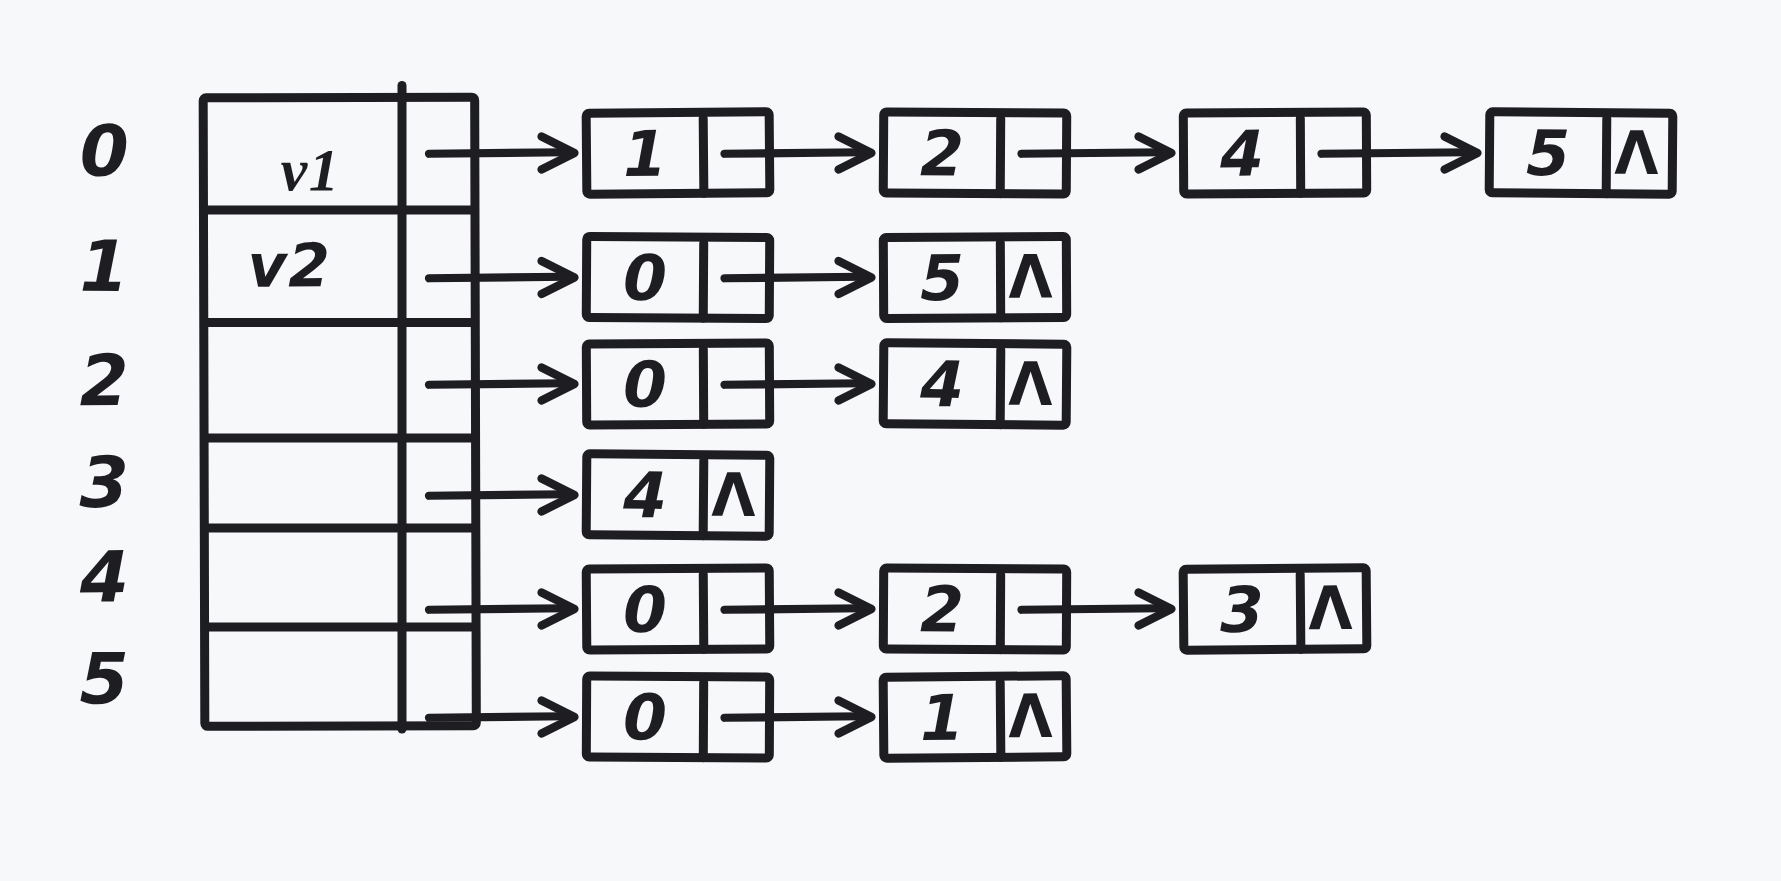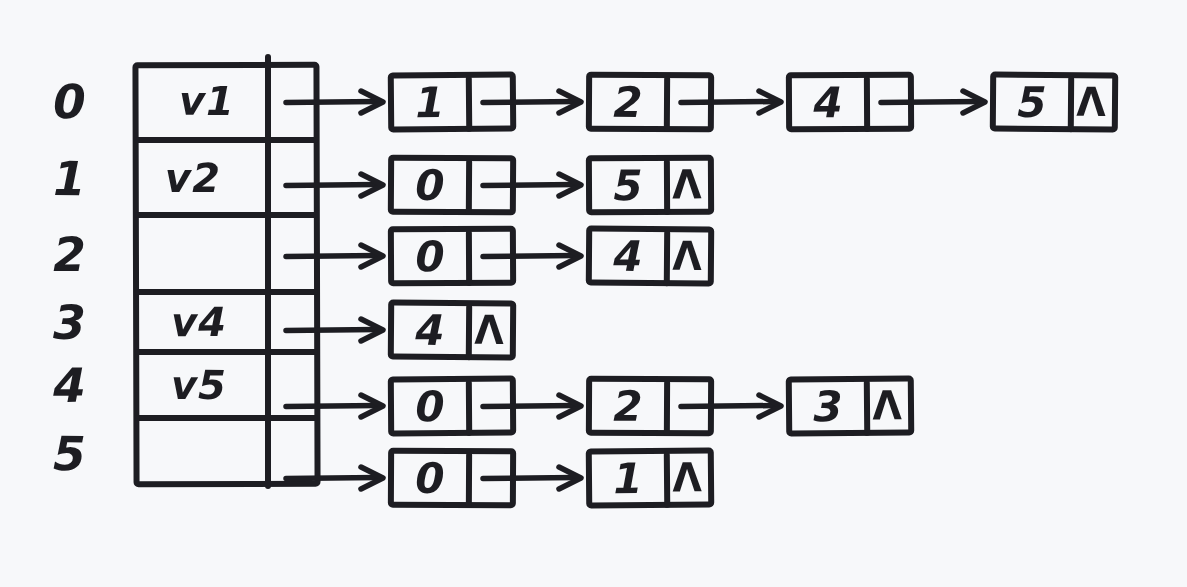--- a/index.html
+++ b/index.html
@@ -39,21 +39,21 @@
 
 <div class="canvas" id="canvas">
     <div class="box" style="left: 133px; top: 62px; width: 187px; height: 425px; transform: rotate(-0.15deg);"></div>
     <div class="hline" style="left: 135px; top: 137px; width: 183px; height: 6px;"></div>
     <div class="hline" style="left: 135px; top: 212px; width: 183px; height: 6px;"></div>
     <div class="hline" style="left: 135px; top: 289px; width: 183px; height: 6px;"></div>
     <div class="hline" style="left: 135px; top: 349px; width: 183px; height: 6px;"></div>
     <div class="hline" style="left: 135px; top: 415px; width: 183px; height: 6px;"></div>
     <div class="vline" style="left: 265px; top: 54px; width: 6px; height: 435px;"></div>
     <div class="idx" style="left: 32px; top: 68px; width: 76px; height: 66px; transform: rotate(-0.5deg);">0</div>
-    <div class="vlabel" style="left: 133px; top: 62px; width: 148px; height: 78px; transform: rotate(0.28deg);">v1</div>
+    <div class="vlabel" style="left: 133px; top: 74px; width: 148px; height: 78px; transform: rotate(0.28deg); font-family: Liberation Serif, serif;">v1</div>
     <div class="abs" style="left: 271px; top: 62px; width: 43px; height: 78px;"></div>
     <svg class="arrow" width="103" height="30" viewBox="0 0 103 30" style="left: 283px; top: 87px;">
       <line x1="3" y1="15.5" x2="94" y2="14.5" stroke="#1d1d22" stroke-width="5.5" stroke-linecap="round"></line>
       <polyline points="78,4 100,15 78,26" fill="none" stroke="#1d1d22" stroke-width="5.5" stroke-linecap="round" stroke-linejoin="round"></polyline>
     </svg>
     <div class="box" style="left: 388px; top: 72px; width: 128px; height: 60px; transform: rotate(-0.5deg);">
       <div class="vline" style="left: 72px; top: -2px; height: 56px;"></div>
       <div class="nval" style="left: 0px; top: 0px; width: 72px; height: 48px;">1</div>
       <div class="abs" style="left: 78px; top: 0px; width: 38px; height: 48px;"></div>
     </div>
@@ -119,33 +119,31 @@
     <svg class="arrow" width="104" height="30" viewBox="0 0 104 30" style="left: 480px; top: 240.5px;">
       <line x1="3" y1="15.5" x2="95" y2="14.5" stroke="#1d1d22" stroke-width="5.5" stroke-linecap="round"></line>
       <polyline points="79,4 101,15 79,26" fill="none" stroke="#1d1d22" stroke-width="5.5" stroke-linecap="round" stroke-linejoin="round"></polyline>
     </svg>
     <div class="box" style="left: 586px; top: 225.5px; width: 128px; height: 60px; transform: rotate(0.45deg);">
       <div class="vline" style="left: 72px; top: -2px; height: 56px;"></div>
       <div class="nval" style="left: 0px; top: 0px; width: 72px; height: 48px;">4</div>
       <div class="nullsym" style="left: 74px; top: 0px; width: 42px; height: 48px;">Λ</div>
     </div>
     <div class="idx" style="left: 32px; top: 289px; width: 76px; height: 66px; transform: rotate(0.45deg);">3</div>
-    <div class="vlabel" style="left: 133px; top: 292px; width: 132px; height: 60px; transform: rotate(-0.32deg);">v4</div>
     <div class="abs" style="left: 271px; top: 292px; width: 43px; height: 60px;"></div>
     <svg class="arrow" width="103" height="30" viewBox="0 0 103 30" style="left: 283px; top: 315px;">
       <line x1="3" y1="15.5" x2="94" y2="14.5" stroke="#1d1d22" stroke-width="5.5" stroke-linecap="round"></line>
       <polyline points="78,4 100,15 78,26" fill="none" stroke="#1d1d22" stroke-width="5.5" stroke-linecap="round" stroke-linejoin="round"></polyline>
     </svg>
     <div class="box" style="left: 388px; top: 300px; width: 128px; height: 60px; transform: rotate(0.45deg);">
       <div class="vline" style="left: 72px; top: -2px; height: 56px;"></div>
       <div class="nval" style="left: 0px; top: 0px; width: 72px; height: 48px;">4</div>
       <div class="nullsym" style="left: 74px; top: 0px; width: 42px; height: 48px;">Λ</div>
     </div>
     <div class="idx" style="left: 32px; top: 352px; width: 76px; height: 66px; transform: rotate(-0.4deg);">4</div>
-    <div class="vlabel" style="left: 133px; top: 352px; width: 132px; height: 66px; transform: rotate(0.24deg);">v5</div>
     <div class="abs" style="left: 271px; top: 352px; width: 43px; height: 66px;"></div>
     <svg class="arrow" width="103" height="30" viewBox="0 0 103 30" style="left: 283px; top: 391px;">
       <line x1="3" y1="15.5" x2="94" y2="14.5" stroke="#1d1d22" stroke-width="5.5" stroke-linecap="round"></line>
       <polyline points="78,4 100,15 78,26" fill="none" stroke="#1d1d22" stroke-width="5.5" stroke-linecap="round" stroke-linejoin="round"></polyline>
     </svg>
     <div class="box" style="left: 388px; top: 376px; width: 128px; height: 60px; transform: rotate(-0.4deg);">
       <div class="vline" style="left: 72px; top: -2px; height: 56px;"></div>
       <div class="nval" style="left: 0px; top: 0px; width: 72px; height: 48px;">0</div>
       <div class="abs" style="left: 78px; top: 0px; width: 38px; height: 48px;"></div>
     </div>

